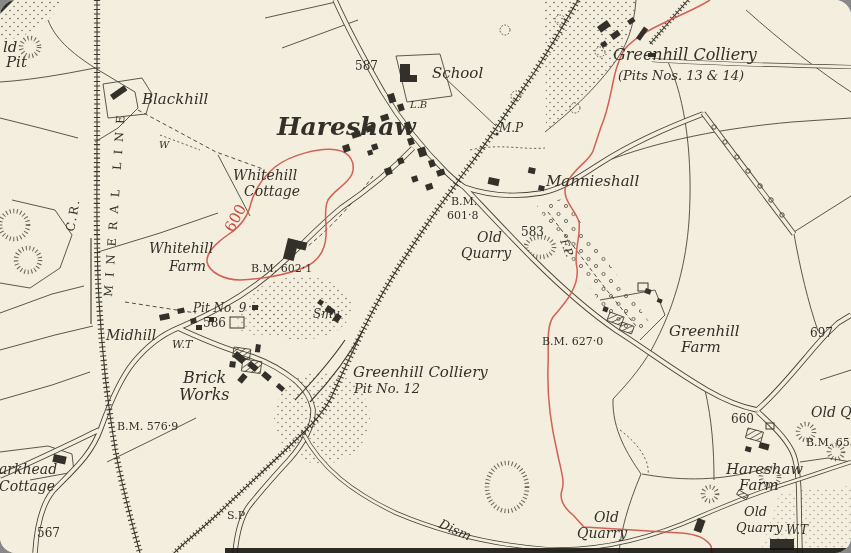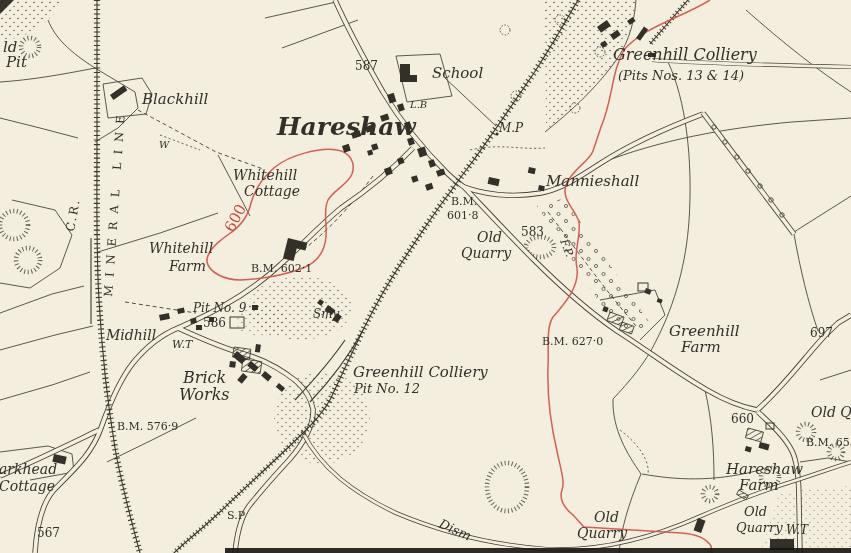--- a/index.html
+++ b/index.html
@@ -1,17 +1,17 @@
 <!DOCTYPE html>
 <html><head>
 <meta charset="utf-8">
 <style>
   html,body{margin:0;padding:0;background:#888;}
   #stage{position:relative;width:851px;height:553px;overflow:hidden;background:#f3eedd;
-         font-family:"DejaVu Serif",serif;}
+         font-family:"DejaVu Serif",serif;border-radius:16px;}
   svg{display:block}
   .bdy{fill:none;stroke:#4a463a;stroke-width:.9}
   .plot{fill:none;stroke:#4a463a;stroke-width:.9}
   .dsh{fill:none;stroke:#4a463a;stroke-width:.95;stroke-dasharray:4 3}
   .dsh2{fill:none;stroke:#4a463a;stroke-width:.8;stroke-dasharray:2.2 2.4}
   .road-c{fill:none;stroke:#443f34;stroke-width:5.4;stroke-linecap:butt}
   .road-f{fill:none;stroke:#f3eedd;stroke-width:3.7}
   .track-c{fill:none;stroke:#443f34;stroke-width:4.2}
   .track-f{fill:none;stroke:#f3eedd;stroke-width:2.8}
   .rail{fill:none;stroke:#3b382e;stroke-width:1.1}

